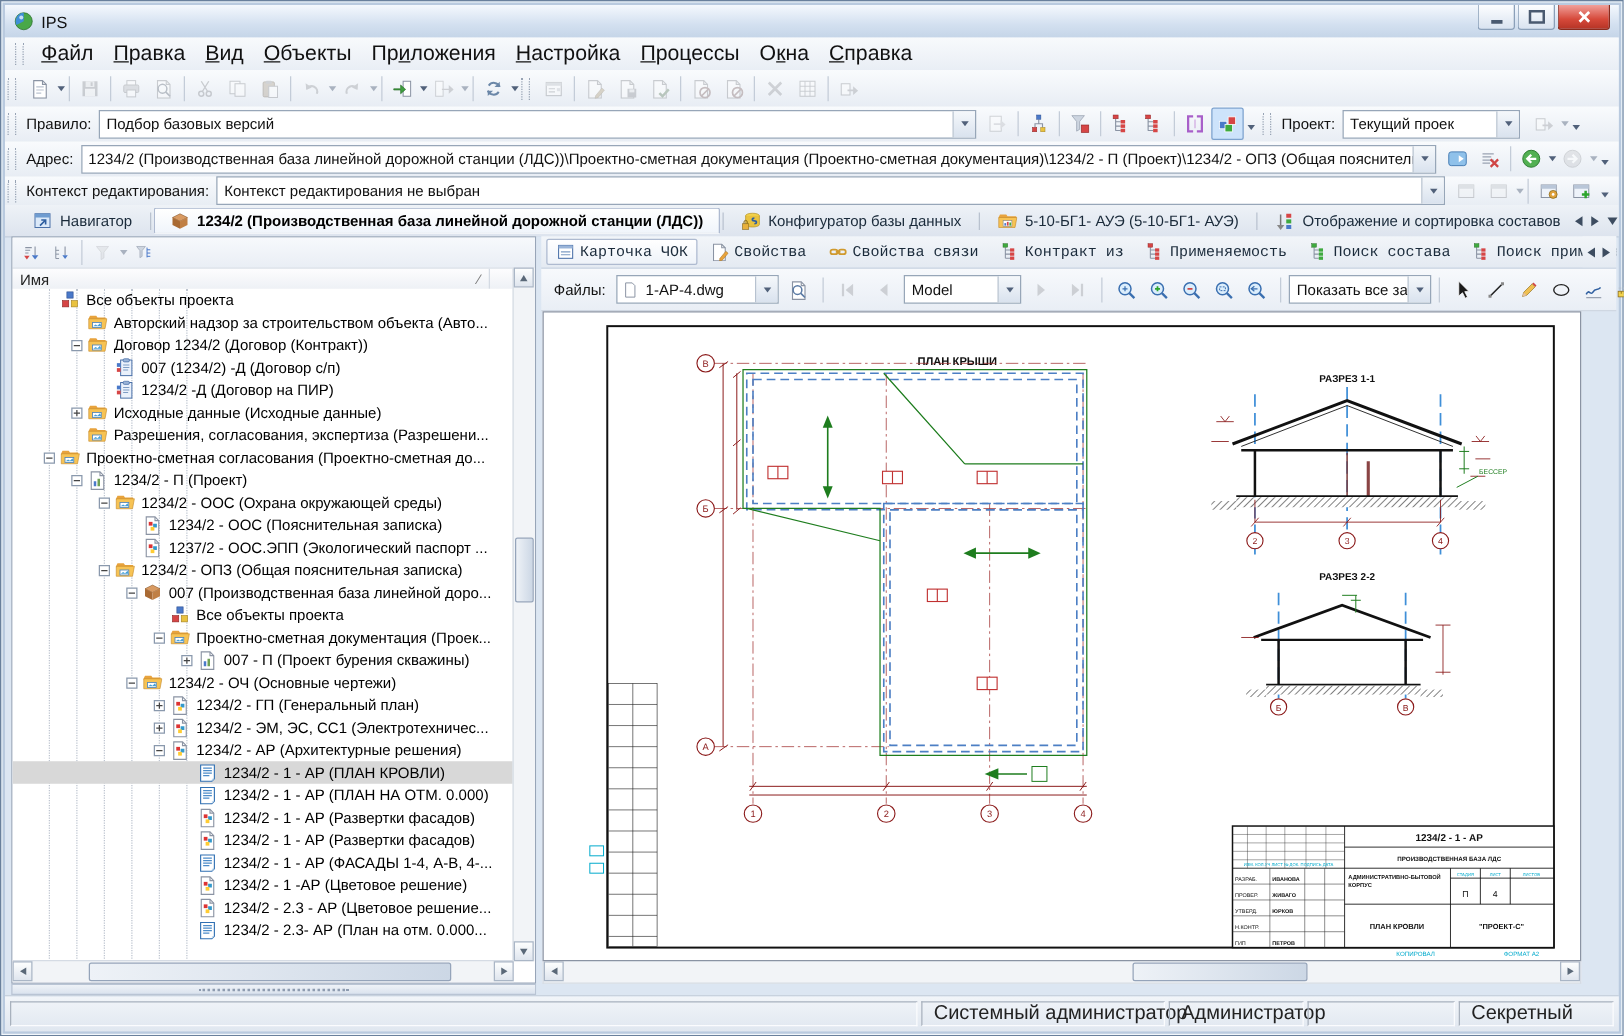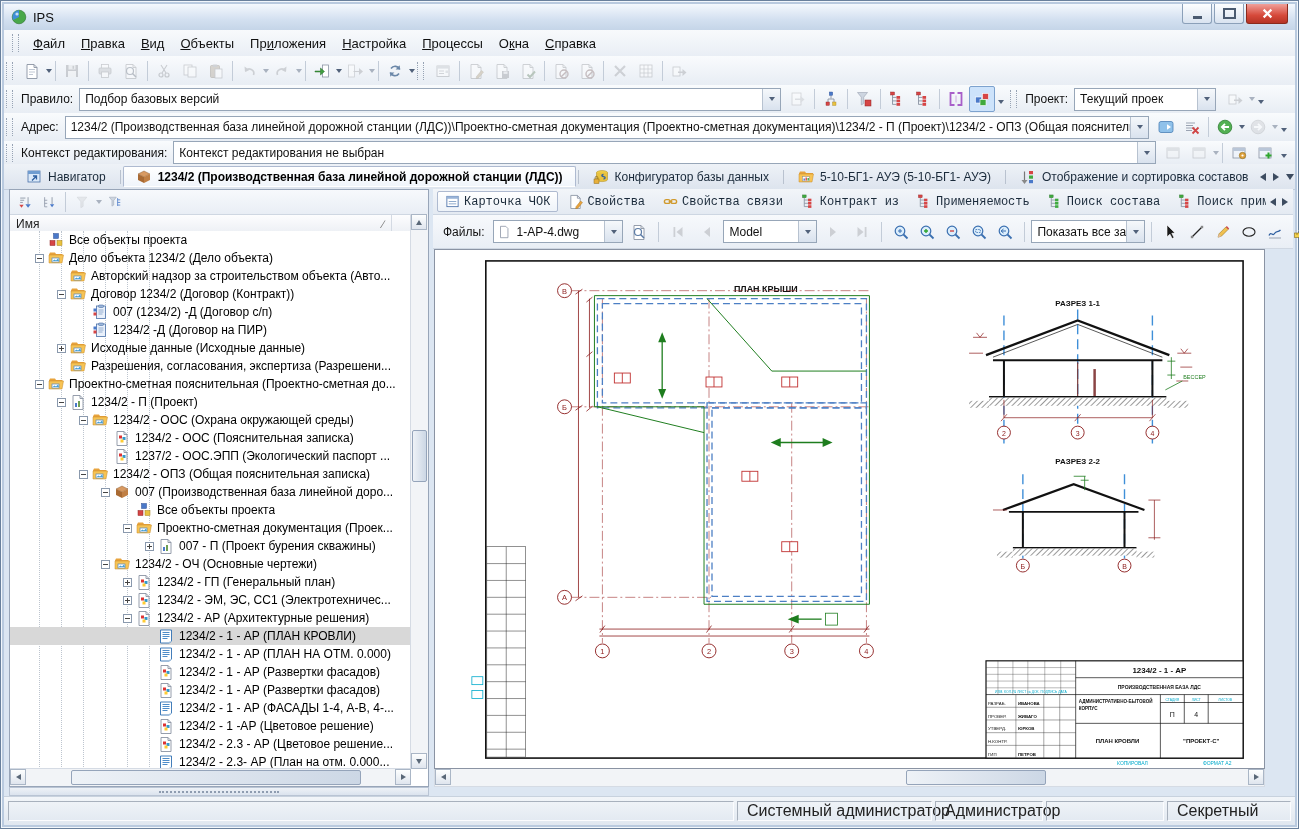--- a/index.html
+++ b/index.html
@@ -10,21 +10,21 @@
   .ttitle{font-size:13px;color:#111;}
   .wbtns{margin-left:auto;display:flex;margin-top:-6px;}
   .wbtn{width:28px;height:19px;border:1px solid #8ba0b9;border-top:none;background:linear-gradient(#fdfeff,#d9e3f0);border-radius:0 0 3px 3px;margin-left:2px;display:flex;align-items:center;justify-content:center;}
   .wbtn.close{width:40px;background:linear-gradient(#f0a09a,#d6493a 60%,#b63426);border-color:#8a2a1c;}
   .g-min{width:9px;height:3px;background:#4a5a70;margin-top:7px;}
   .g-max{width:9px;height:7px;border:2px solid #4a5a70;}
   .ic{display:block;}
   
   .menubar{position:absolute;left:3px;top:29px;right:3px;height:26px;background:linear-gradient(#f8fafc,#e9eef5);border-bottom:1px solid #cdd6e2;display:flex;align-items:center;padding-left:6px;}
   .tgrip{width:5px;height:18px;border-left:1px dotted #97a3b4;border-right:1px dotted #97a3b4;margin:0 6px 0 2px;flex:none;}
-  .mitem{padding:4px 8px;font-size:13px;color:#111;}
+  .mitem{padding:4px 8px;font-size:17px;color:#111;}
   .mitem u{text-decoration:underline;}
   
   .trowbar{position:absolute;left:3px;right:3px;display:flex;align-items:center;background:linear-gradient(#f9fbfd,#e8edf4);border-bottom:1px solid #d2dae4;}
   #tb1{top:55px;height:29px;}
   #tb2{top:84px;height:28px;}
   #tb3{top:112px;height:28px;}
   #tb4{top:140px;height:23px;}
   .tbtn{width:24px;height:24px;display:flex;align-items:center;justify-content:center;border:1px solid transparent;border-radius:2px;flex:none;}
   .tbtn svg{width:16px;height:16px;}
   .tbtn.dis{opacity:.42;filter:grayscale(.7);}
@@ -841,82 +841,74 @@
         <div class="guide" style="left:139px"></div>
     <div class="trw">
           <span style="width: 25px; flex: 0 0 auto;"></span>
           <span class="expspace"></span>
           <svg>
             <use href="#s-cubes"></use>
           </svg>
           <span class="tlabel">Все объекты проекта</span>
         </div>
         <div class="trw">
+          <span style="width: 47px; flex: 0 0 auto;"></span>
+          <span class="expspace"></span>
+          <svg>
+            <use href="#s-folder"></use>
+          </svg>
+          <span class="tlabel">Авторский надзор за строительством объекта (Авто...</span>
+        </div>
+        <div class="trw">
+          <span style="width: 47px; flex: 0 0 auto;"></span>
+          <span class="exp minus"></span>
+          <svg>
+            <use href="#s-folder"></use>
+          </svg>
+          <span class="tlabel">Договор 1234/2 (Договор (Контракт))</span>
+        </div>
+        <div class="trw">
+          <span style="width: 69px; flex: 0 0 auto;"></span>
+          <span class="expspace"></span>
+          <svg>
+            <use href="#s-doccontract"></use>
+          </svg>
+          <span class="tlabel">007 (1234/2) -Д (Договор с/п)</span>
+        </div>
+        <div class="trw">
+          <span style="width: 69px; flex: 0 0 auto;"></span>
+          <span class="expspace"></span>
+          <svg>
+            <use href="#s-doccontract"></use>
+          </svg>
+          <span class="tlabel">1234/2 -Д (Договор на ПИР)</span>
+        </div>
+        <div class="trw">
+          <span style="width: 47px; flex: 0 0 auto;"></span>
+          <span class="exp plus"></span>
+          <svg>
+            <use href="#s-folder"></use>
+          </svg>
+          <span class="tlabel">Исходные данные (Исходные данные)</span>
+        </div>
+        <div class="trw">
+          <span style="width: 47px; flex: 0 0 auto;"></span>
+          <span class="expspace"></span>
+          <svg>
+            <use href="#s-folder"></use>
+          </svg>
+          <span class="tlabel">Разрешения, согласования, экспертиза (Разрешени...</span>
+        </div>
+        <div class="trw">
           <span style="width: 25px; flex: 0 0 auto;"></span>
           <span class="exp minus"></span>
           <svg>
             <use href="#s-folder"></use>
           </svg>
-          <span class="tlabel">Дело объекта 1234/2 (Дело объекта)</span>
-        </div>
-        <div class="trw">
-          <span style="width: 47px; flex: 0 0 auto;"></span>
-          <span class="expspace"></span>
-          <svg>
-            <use href="#s-folder"></use>
-          </svg>
-          <span class="tlabel">Авторский надзор за строительством объекта (Авто...</span>
-        </div>
-        <div class="trw">
-          <span style="width: 47px; flex: 0 0 auto;"></span>
-          <span class="exp minus"></span>
-          <svg>
-            <use href="#s-folder"></use>
-          </svg>
-          <span class="tlabel">Договор 1234/2 (Договор (Контракт))</span>
-        </div>
-        <div class="trw">
-          <span style="width: 69px; flex: 0 0 auto;"></span>
-          <span class="expspace"></span>
-          <svg>
-            <use href="#s-doccontract"></use>
-          </svg>
-          <span class="tlabel">007 (1234/2) -Д (Договор с/п)</span>
-        </div>
-        <div class="trw">
-          <span style="width: 69px; flex: 0 0 auto;"></span>
-          <span class="expspace"></span>
-          <svg>
-            <use href="#s-doccontract"></use>
-          </svg>
-          <span class="tlabel">1234/2 -Д (Договор на ПИР)</span>
-        </div>
-        <div class="trw">
-          <span style="width: 47px; flex: 0 0 auto;"></span>
-          <span class="exp plus"></span>
-          <svg>
-            <use href="#s-folder"></use>
-          </svg>
-          <span class="tlabel">Исходные данные (Исходные данные)</span>
-        </div>
-        <div class="trw">
-          <span style="width: 47px; flex: 0 0 auto;"></span>
-          <span class="expspace"></span>
-          <svg>
-            <use href="#s-folder"></use>
-          </svg>
-          <span class="tlabel">Разрешения, согласования, экспертиза (Разрешени...</span>
-        </div>
-        <div class="trw">
-          <span style="width: 25px; flex: 0 0 auto;"></span>
-          <span class="exp minus"></span>
-          <svg>
-            <use href="#s-folder"></use>
-          </svg>
-          <span class="tlabel">Проектно-сметная пояснительная (Проектно-сметная до...</span>
+          <span class="tlabel">Проектно-сметная согласования (Проектно-сметная до...</span>
         </div>
         <div class="trw">
           <span style="width: 47px; flex: 0 0 auto;"></span>
           <span class="exp minus"></span>
           <svg>
             <use href="#s-docchart"></use>
           </svg>
           <span class="tlabel">1234/2 - П (Проект)</span>
         </div>
         <div class="trw">

